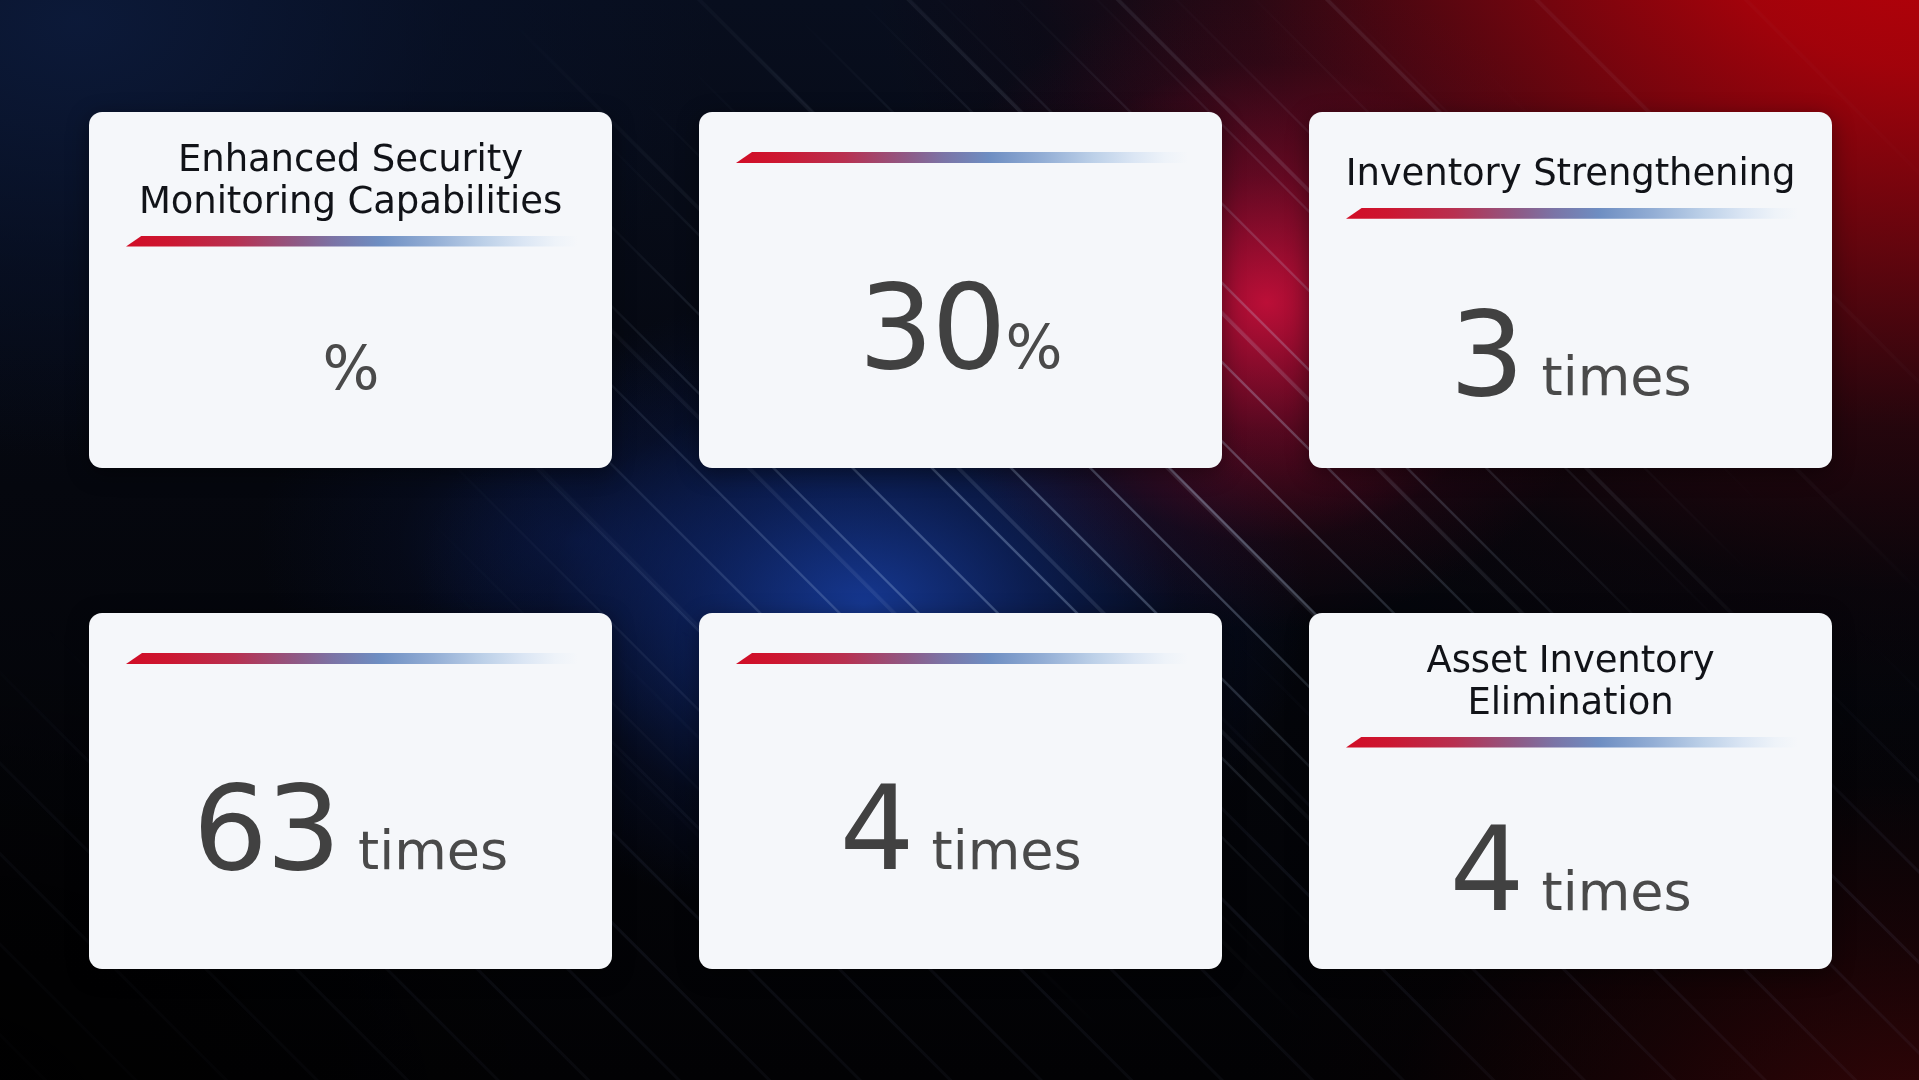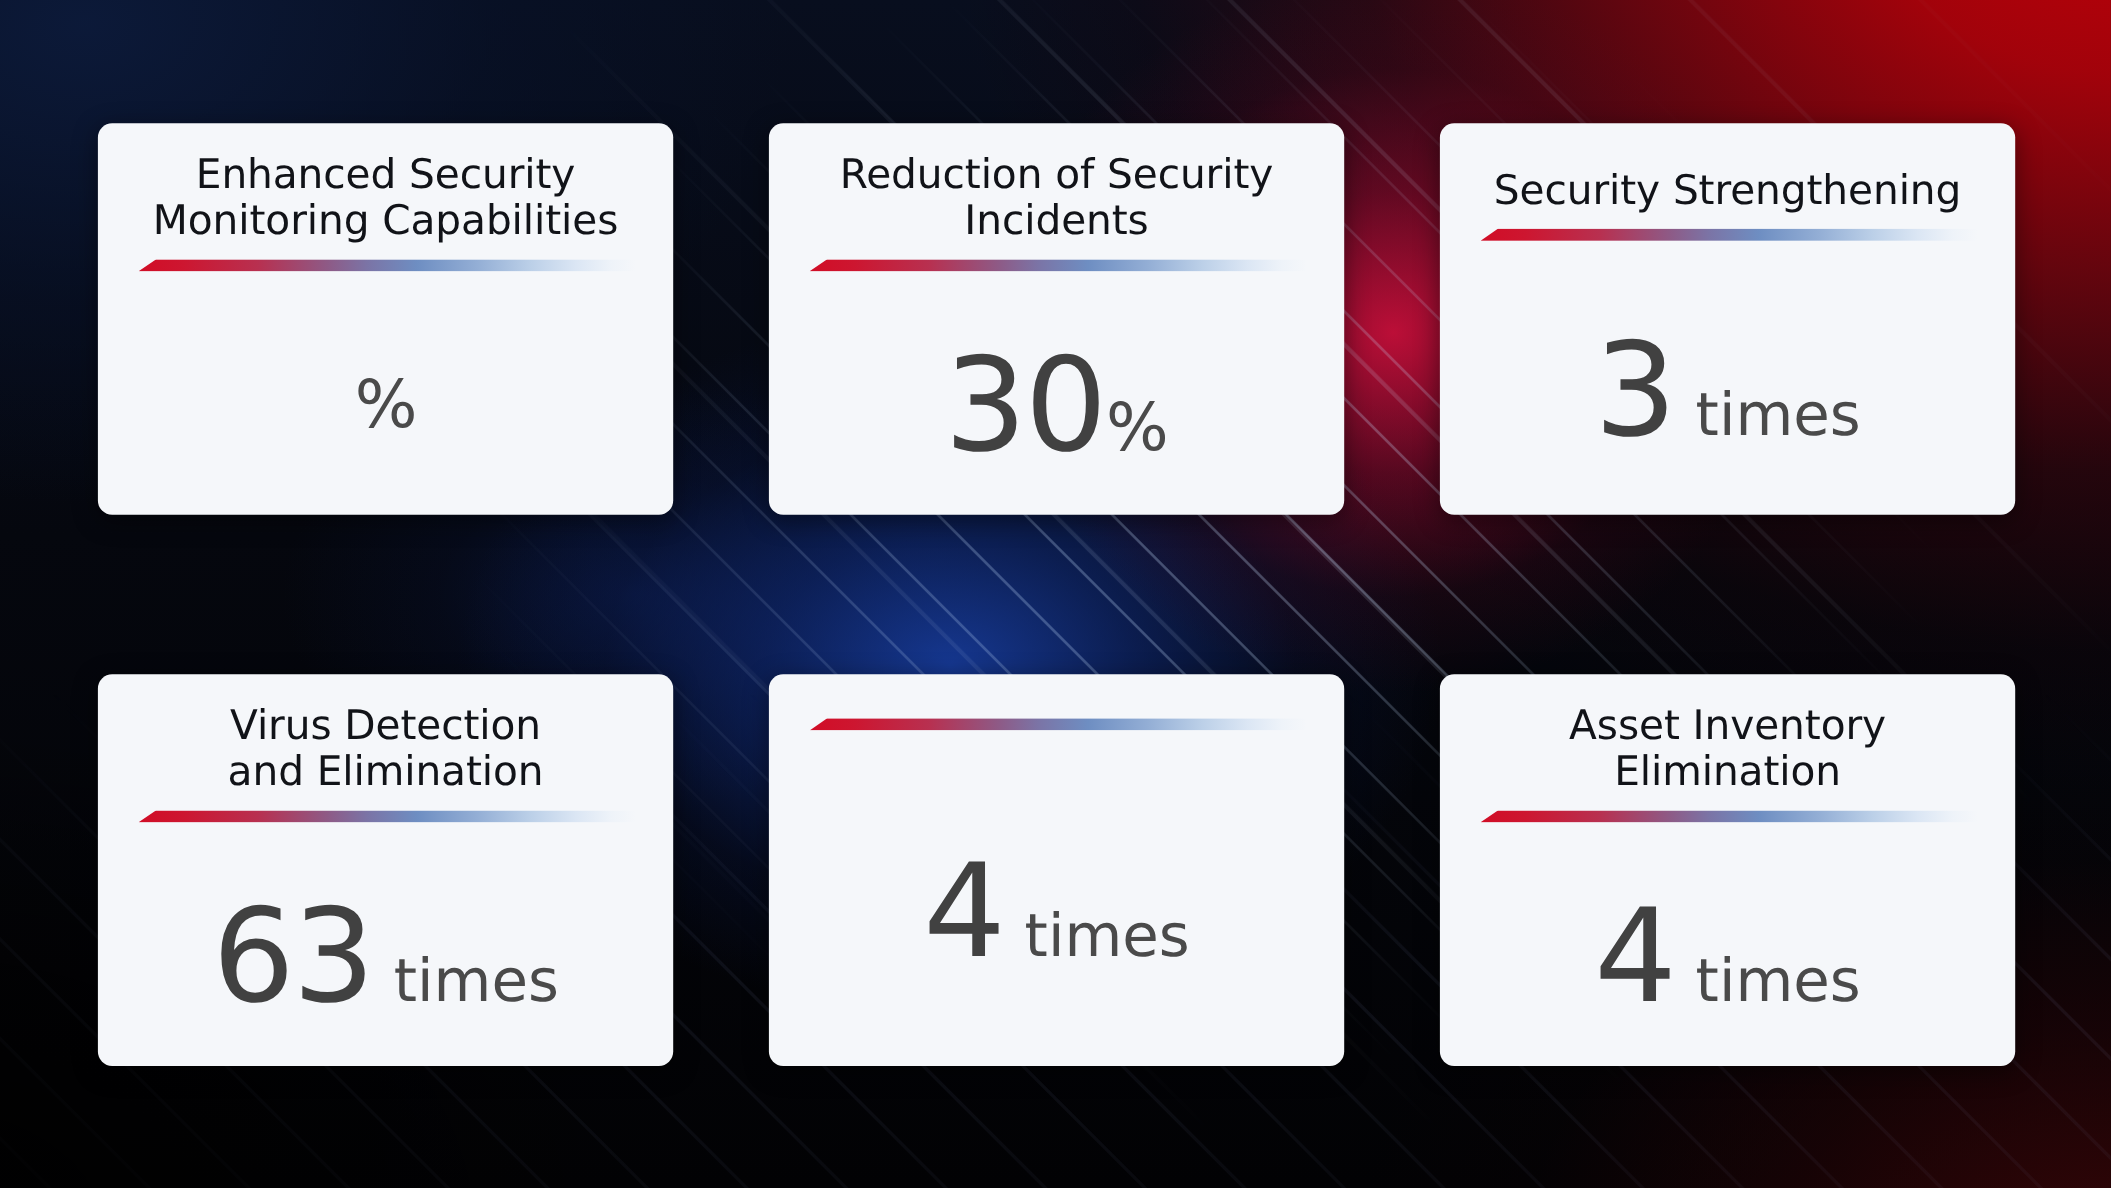--- a/index.html
+++ b/index.html
@@ -280,49 +280,45 @@
         <div class="divider"></div>
       </div>
       <div class="value-row">
         <div class="value-inner">
           <span class="value-unit pct">%</span>
         </div>
       </div>
     </div>
 
     <div class="card">
-      <div class="card-title">Reduction of Security
-Incidents</div>
       <div class="divider-wrap">
         <div class="divider"></div>
       </div>
       <div class="value-row">
         <div class="value-inner">
           <span class="value-number">30</span>
           <span class="value-unit pct">%</span>
         </div>
       </div>
     </div>
 
     <div class="card one-line">
-      <div class="card-title">Security Strengthening</div>
+      <div class="card-title">Inventory Strengthening</div>
       <div class="divider-wrap">
         <div class="divider"></div>
       </div>
       <div class="value-row">
         <div class="value-inner">
           <span class="value-number">3</span>
           <span class="value-unit times">times</span>
         </div>
       </div>
     </div>
 
     <div class="card">
-      <div class="card-title">Virus Detection
-and Elimination</div>
       <div class="divider-wrap">
         <div class="divider"></div>
       </div>
       <div class="value-row">
         <div class="value-inner">
           <span class="value-number">63</span>
           <span class="value-unit times">times</span>
         </div>
       </div>
     </div>

